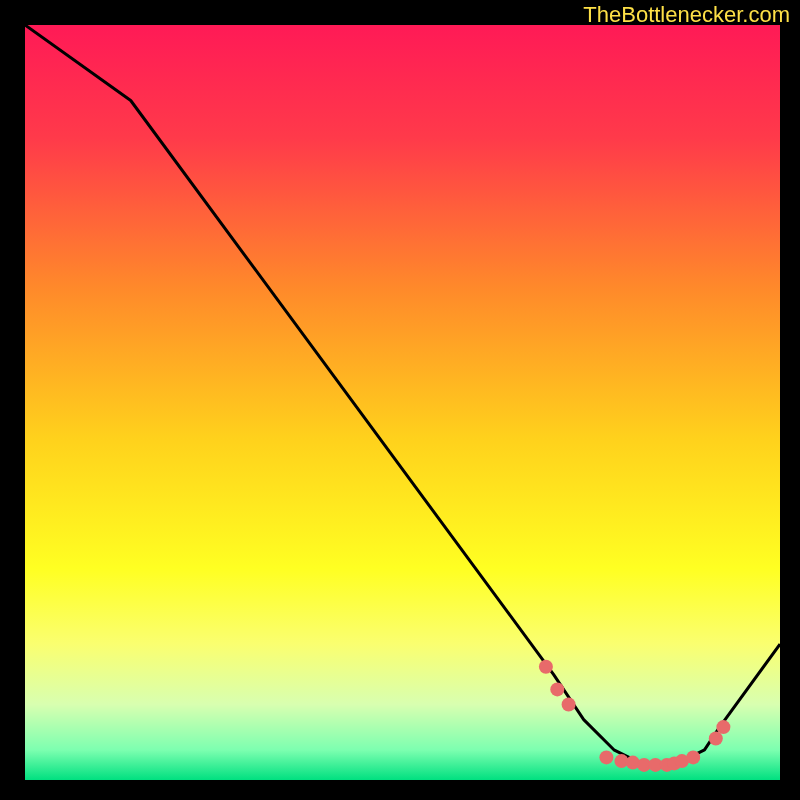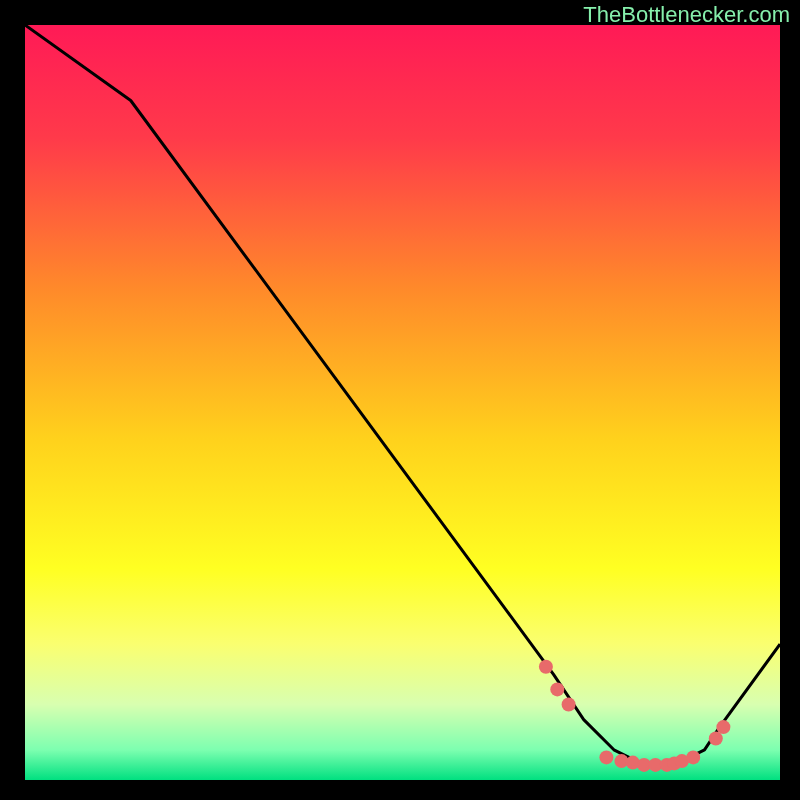--- a/index.html
+++ b/index.html
@@ -14,21 +14,21 @@
   .container {
     position: relative;
     width: 800px;
     height: 800px;
     background: #000000;
   }
   .watermark {
     position: absolute;
     top: 2px;
     right: 10px;
-    color: #86efac;
+    color: #fde047;
     font-size: 22px;
     font-weight: normal;
     z-index: 10;
   }
   .plot-area {
     position: absolute;
     top: 25px;
     left: 25px;
     width: 755px;
     height: 755px;

